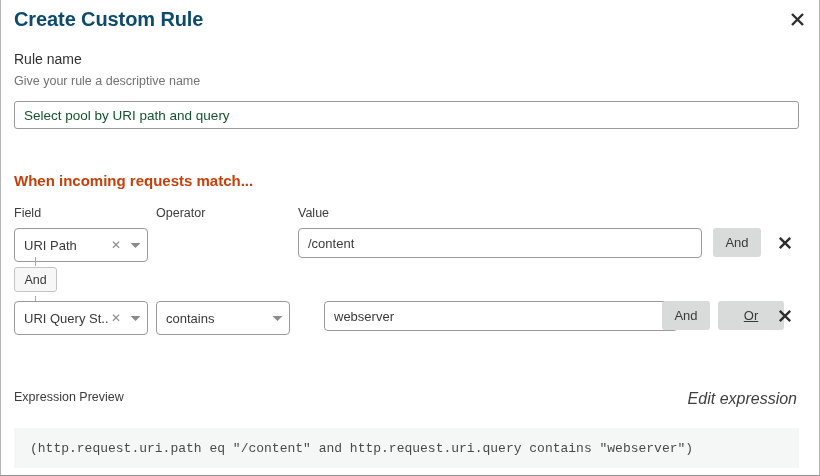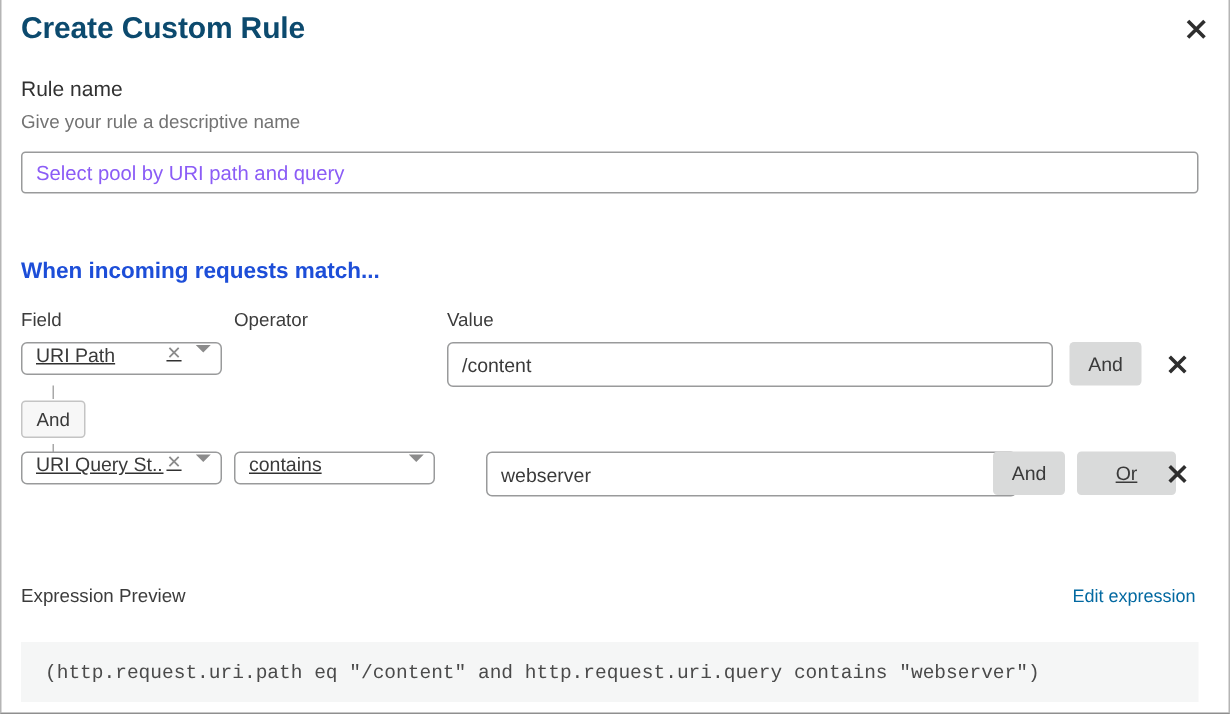--- a/index.html
+++ b/index.html
@@ -72,63 +72,62 @@
     left: 13px;
     top: 101px;
     width: 785px;
     height: 28px;
     box-sizing: border-box;
     border: 1px solid #999a9b;
     border-radius: 3px;
     background: #fff;
     font-family: "Liberation Sans", sans-serif;
     font-size: 13.5px;
-    color: #8b5cf6;
+    color: #14532d;
     padding: 12px 9px;
     outline: none;
   }
 
   
   .section-title {
     position: absolute;
     left: 13px;
     top: 172px;
     font-size: 15px;
     font-weight: bold;
-    color: #1d4ed8;
+    color: #c2410c;
   }
 
   
   .col-label {
     position: absolute;
     top: 206px;
     font-size: 12.5px;
     color: #3c3c3c;
   }
   .col-field    { left: 13px; }
   .col-operator { left: 155px; }
   .col-value    { left: 297px; }
 
   
   .row { position: absolute; left: 0; right: 0; height: 30px; }
   .row-1 { top: 228px; }
   .row-2 { top: 301px; }
 
   .select-box {
     position: absolute;
-    height: 22px;
+    height: 34px;
     box-sizing: border-box;
     border: 1px solid #999a9b;
     border-radius: 4px;
     background: #fff;
     display: flex;
-    align-items: flex-start;
+    align-items: center;
     cursor: pointer;
     user-select: none;
-    text-decoration: underline;
   }
   .select-field    { left: 13px;  width: 134px; }
   .select-operator { left: 155px; width: 134px; }
 
   .select-text {
     flex: 1 1 auto;
     padding-left: 9px;
     font-size: 13px;
     color: #3a3a3a;
     white-space: nowrap;
@@ -247,24 +246,25 @@
     position: absolute;
     left: 13px;
     top: 390px;
     font-size: 12.5px;
     color: #3c3c3c;
   }
   .edit-expression {
     position: absolute;
     right: 22px;
     top: 390px;
-    font-size: 12px;
-    color: #0369a1;
+    font-size: 16px;
+    color: #404040;
     text-decoration: none;
     cursor: pointer;
+    font-style: italic;
   }
   .exp-box {
     position: absolute;
     left: 13px;
     top: 428px;
     width: 785px;
     height: 40px;
     box-sizing: border-box;
     background: #f5f6f6;
     display: flex;

